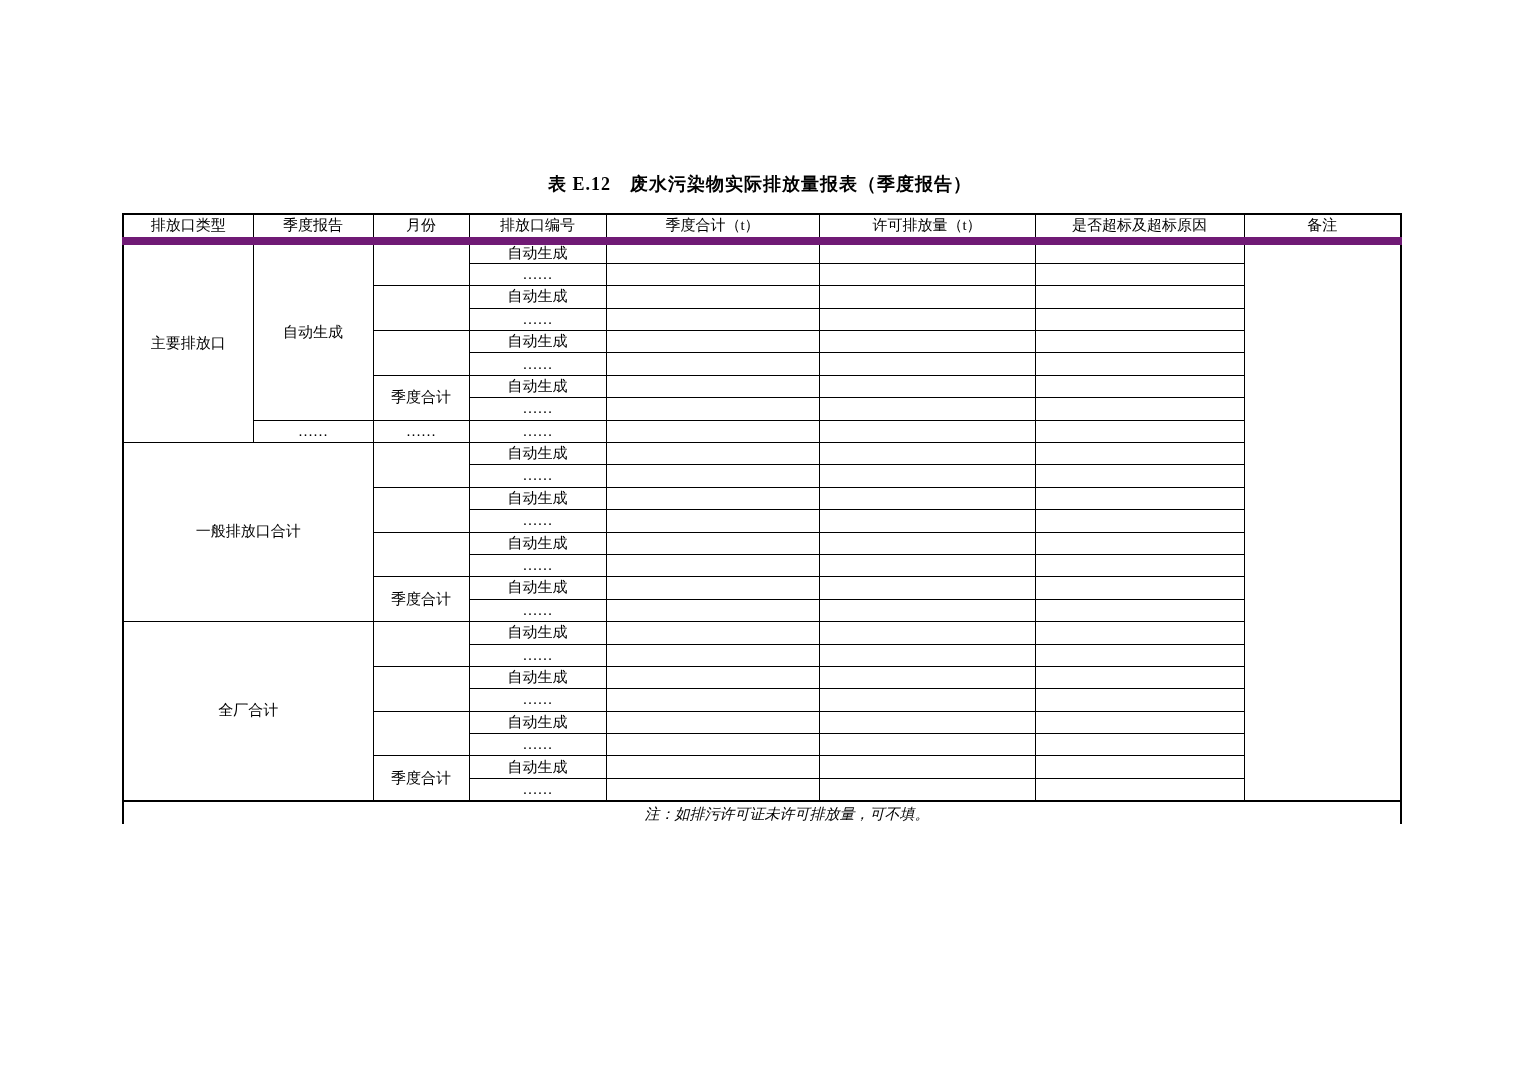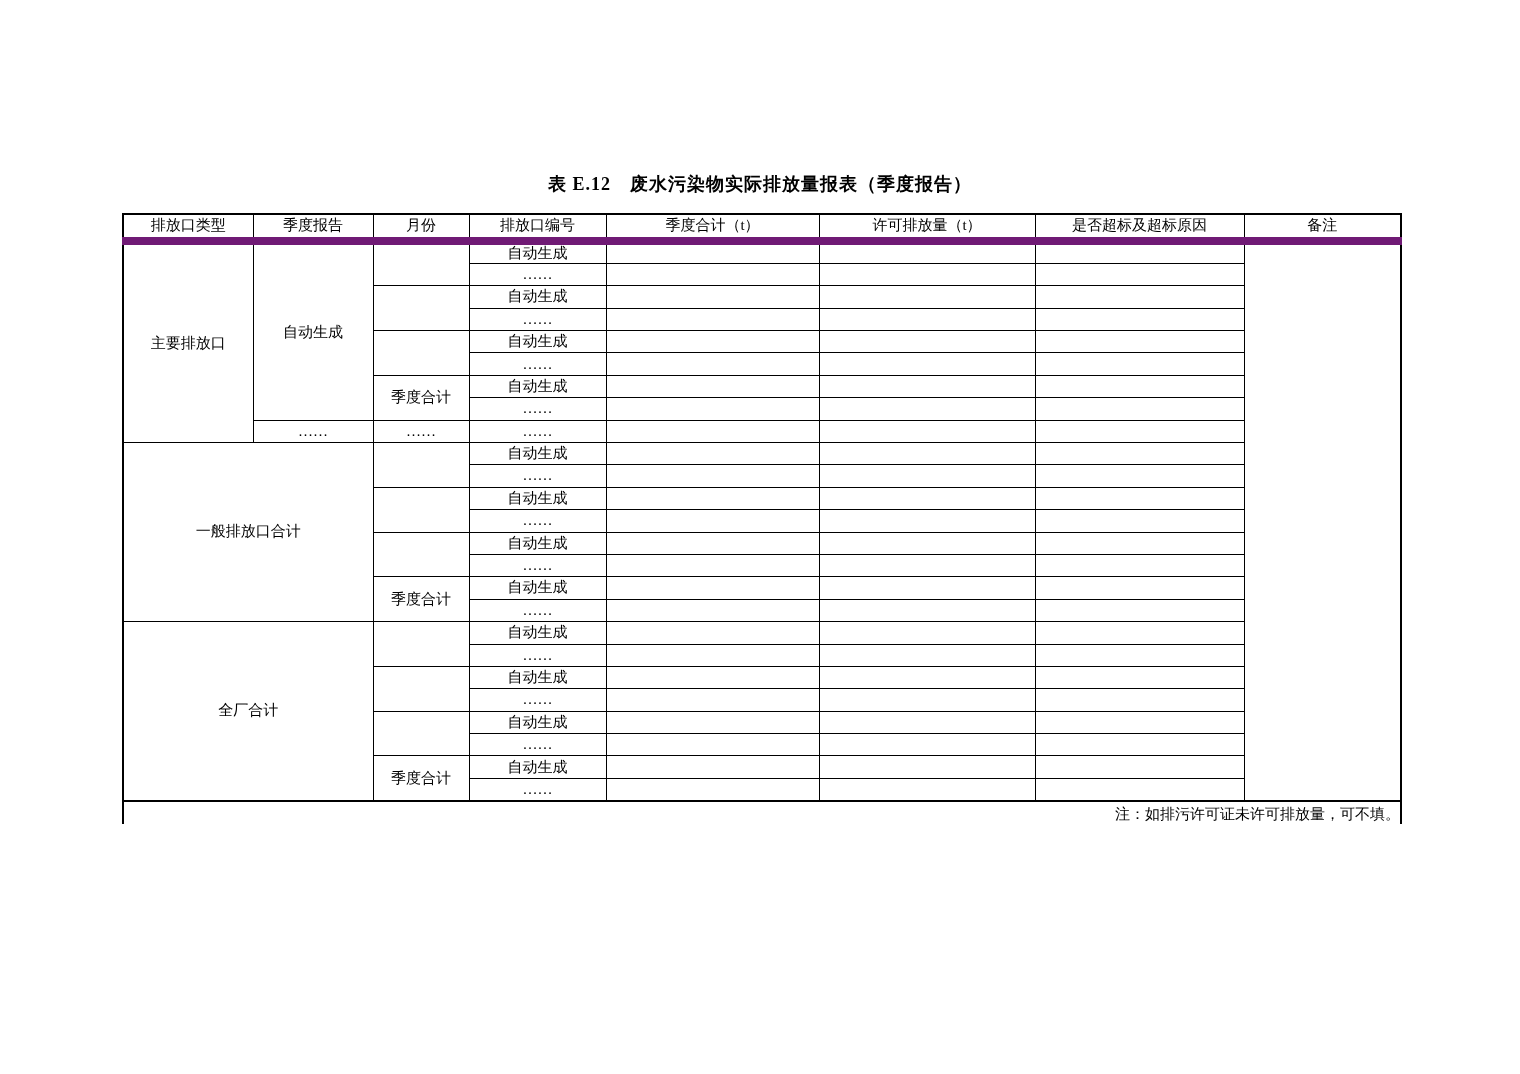--- a/index.html
+++ b/index.html
@@ -36,22 +36,23 @@
     line-height:1.15;
     overflow:hidden;
     white-space:nowrap;
   }
   table.report thead tr{height:27px;}
   table.report tbody tr{height:22.4px;}
   table.report thead th{border-bottom:8px solid #701a75;font-family:Liberation Serif, serif;}
   table.report tr.note-row{height:27px;}
   table.report tr.note-row td{
     border-top:2px solid #000;
-    text-align:right;
+    text-align:center;
     padding-left:50px;
+    font-style:italic;
   }
   .page-number{
     position:absolute;
     left:0;top:966px;width:100%;
     text-align:center;
     font-size:16px;
     font-family:"Liberation Sans","DejaVu Sans",sans-serif;
   }
 </style>
 </head>

